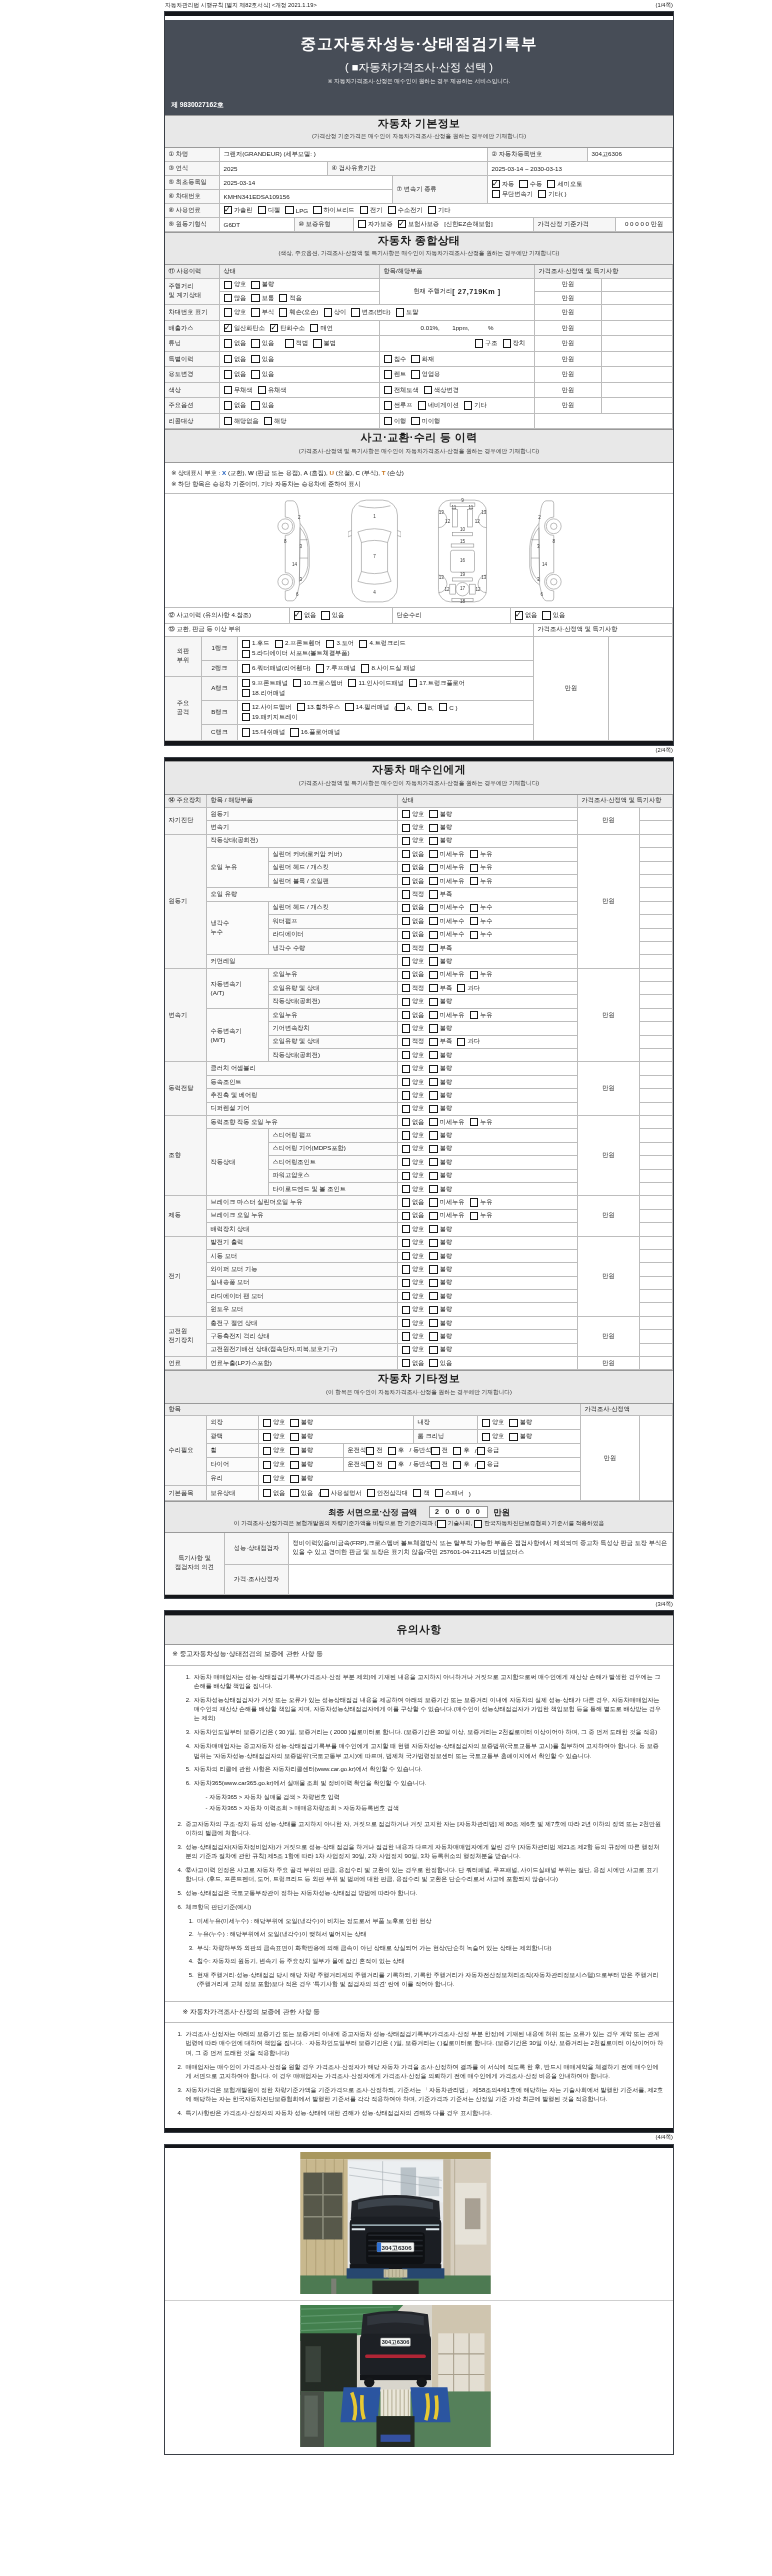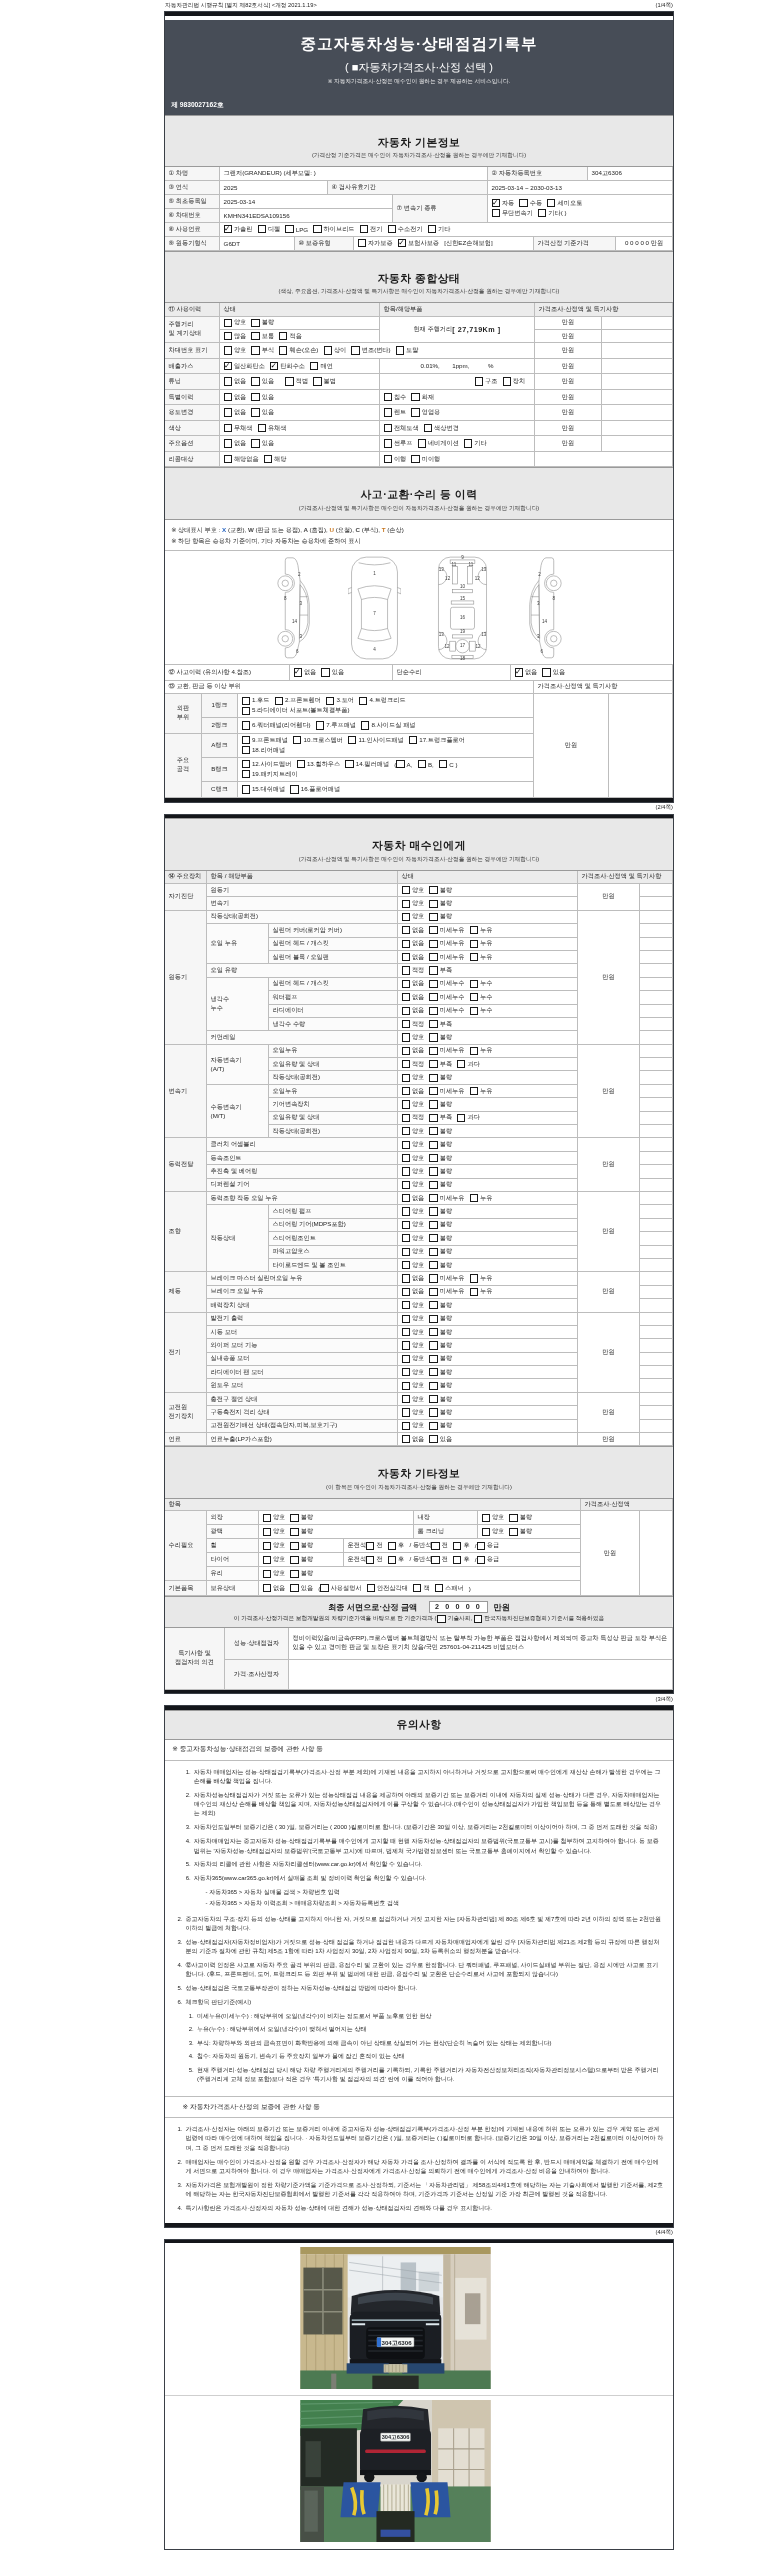--- a/index.html
+++ b/index.html
@@ -12,21 +12,21 @@
   .bar{height:3.6px;background:#14161a;}
   
   .darkhead{background:#474d57;color:#fff;position:relative;padding-bottom:3.1px;}
   .whiteline{height:1.5px;background:#fff;margin:2.6px 0 0 0;}
   .dh-title{text-align:center;font-size:15.5px;font-weight:bold;letter-spacing:1px;margin-top:14.4px;}
   .dh-sub{text-align:center;font-size:11px;margin-top:5.2px;}
   .dh-note{text-align:center;font-size:5.7px;margin-top:3.1px;color:#f0f0f0;}
   .dh-docno{font-size:6.7px;font-weight:bold;padding:7.2px 0 1px 6.2px;}
   
   .band{background:#e8e8e8;border-top:0.5px solid #9a9a9a;border-bottom:0.5px solid #9a9a9a;text-align:center;}
-  .band .bt{font-size:10.8px;font-weight:bold;padding-top:20px;letter-spacing:0.5px;}
+  .band .bt{font-size:10.8px;font-weight:bold;padding-top:1px;letter-spacing:0.5px;}
   .band .bs{font-size:5.7px;padding:2.6px 0 5.7px 0;color:#333;}
   
   .grid{display:grid;width:100%;background:#fff;}
   .gc{box-sizing:border-box;border-right:0.5px solid #bdbdbd;border-bottom:0.5px solid #bdbdbd;
       display:flex;align-items:center;font-size:6.2px;padding:1px 3.6px;overflow:hidden;flex-wrap:wrap;align-content:center;}
   .k-h{background:#ececec;justify-content:flex-start;}
   .k-l{background:#f6f6f6;white-space:pre-line;}
   .k-lc{background:#f6f6f6;justify-content:center;text-align:center;white-space:pre-line;}
   .k-l2{background:#fbfbfb;white-space:pre-line;}
   .k-l3{background:#fbfbfb;}

